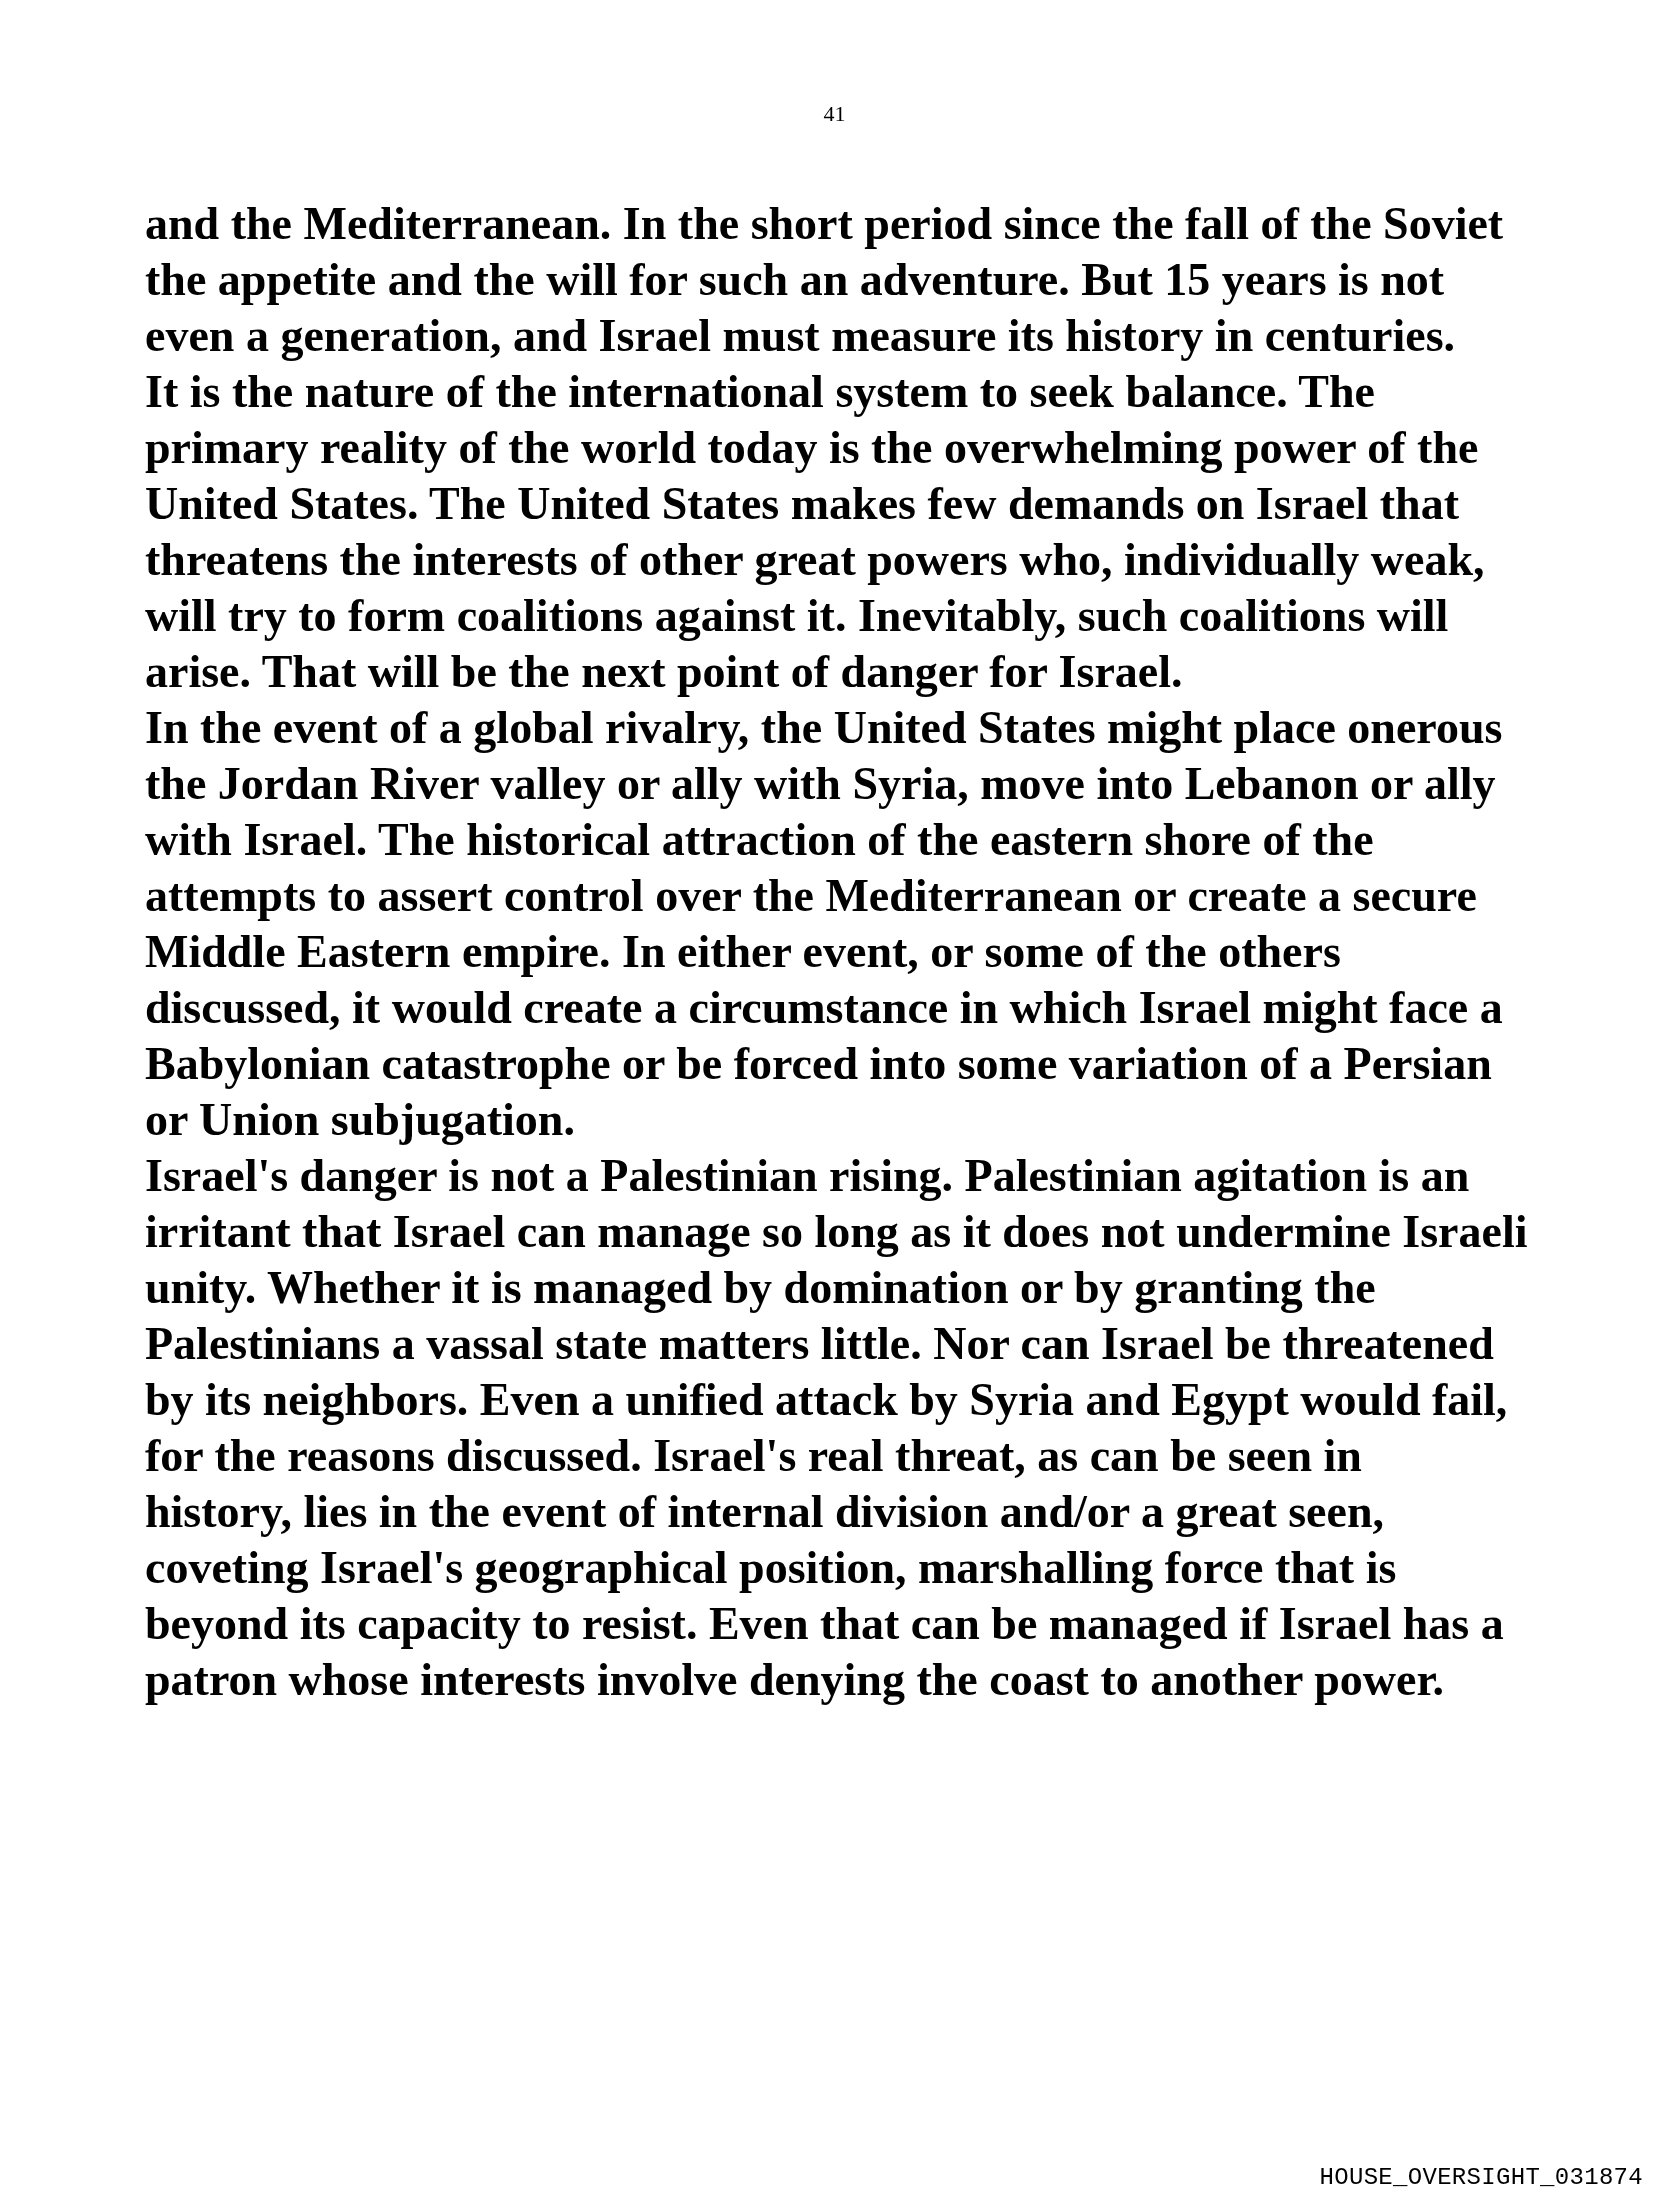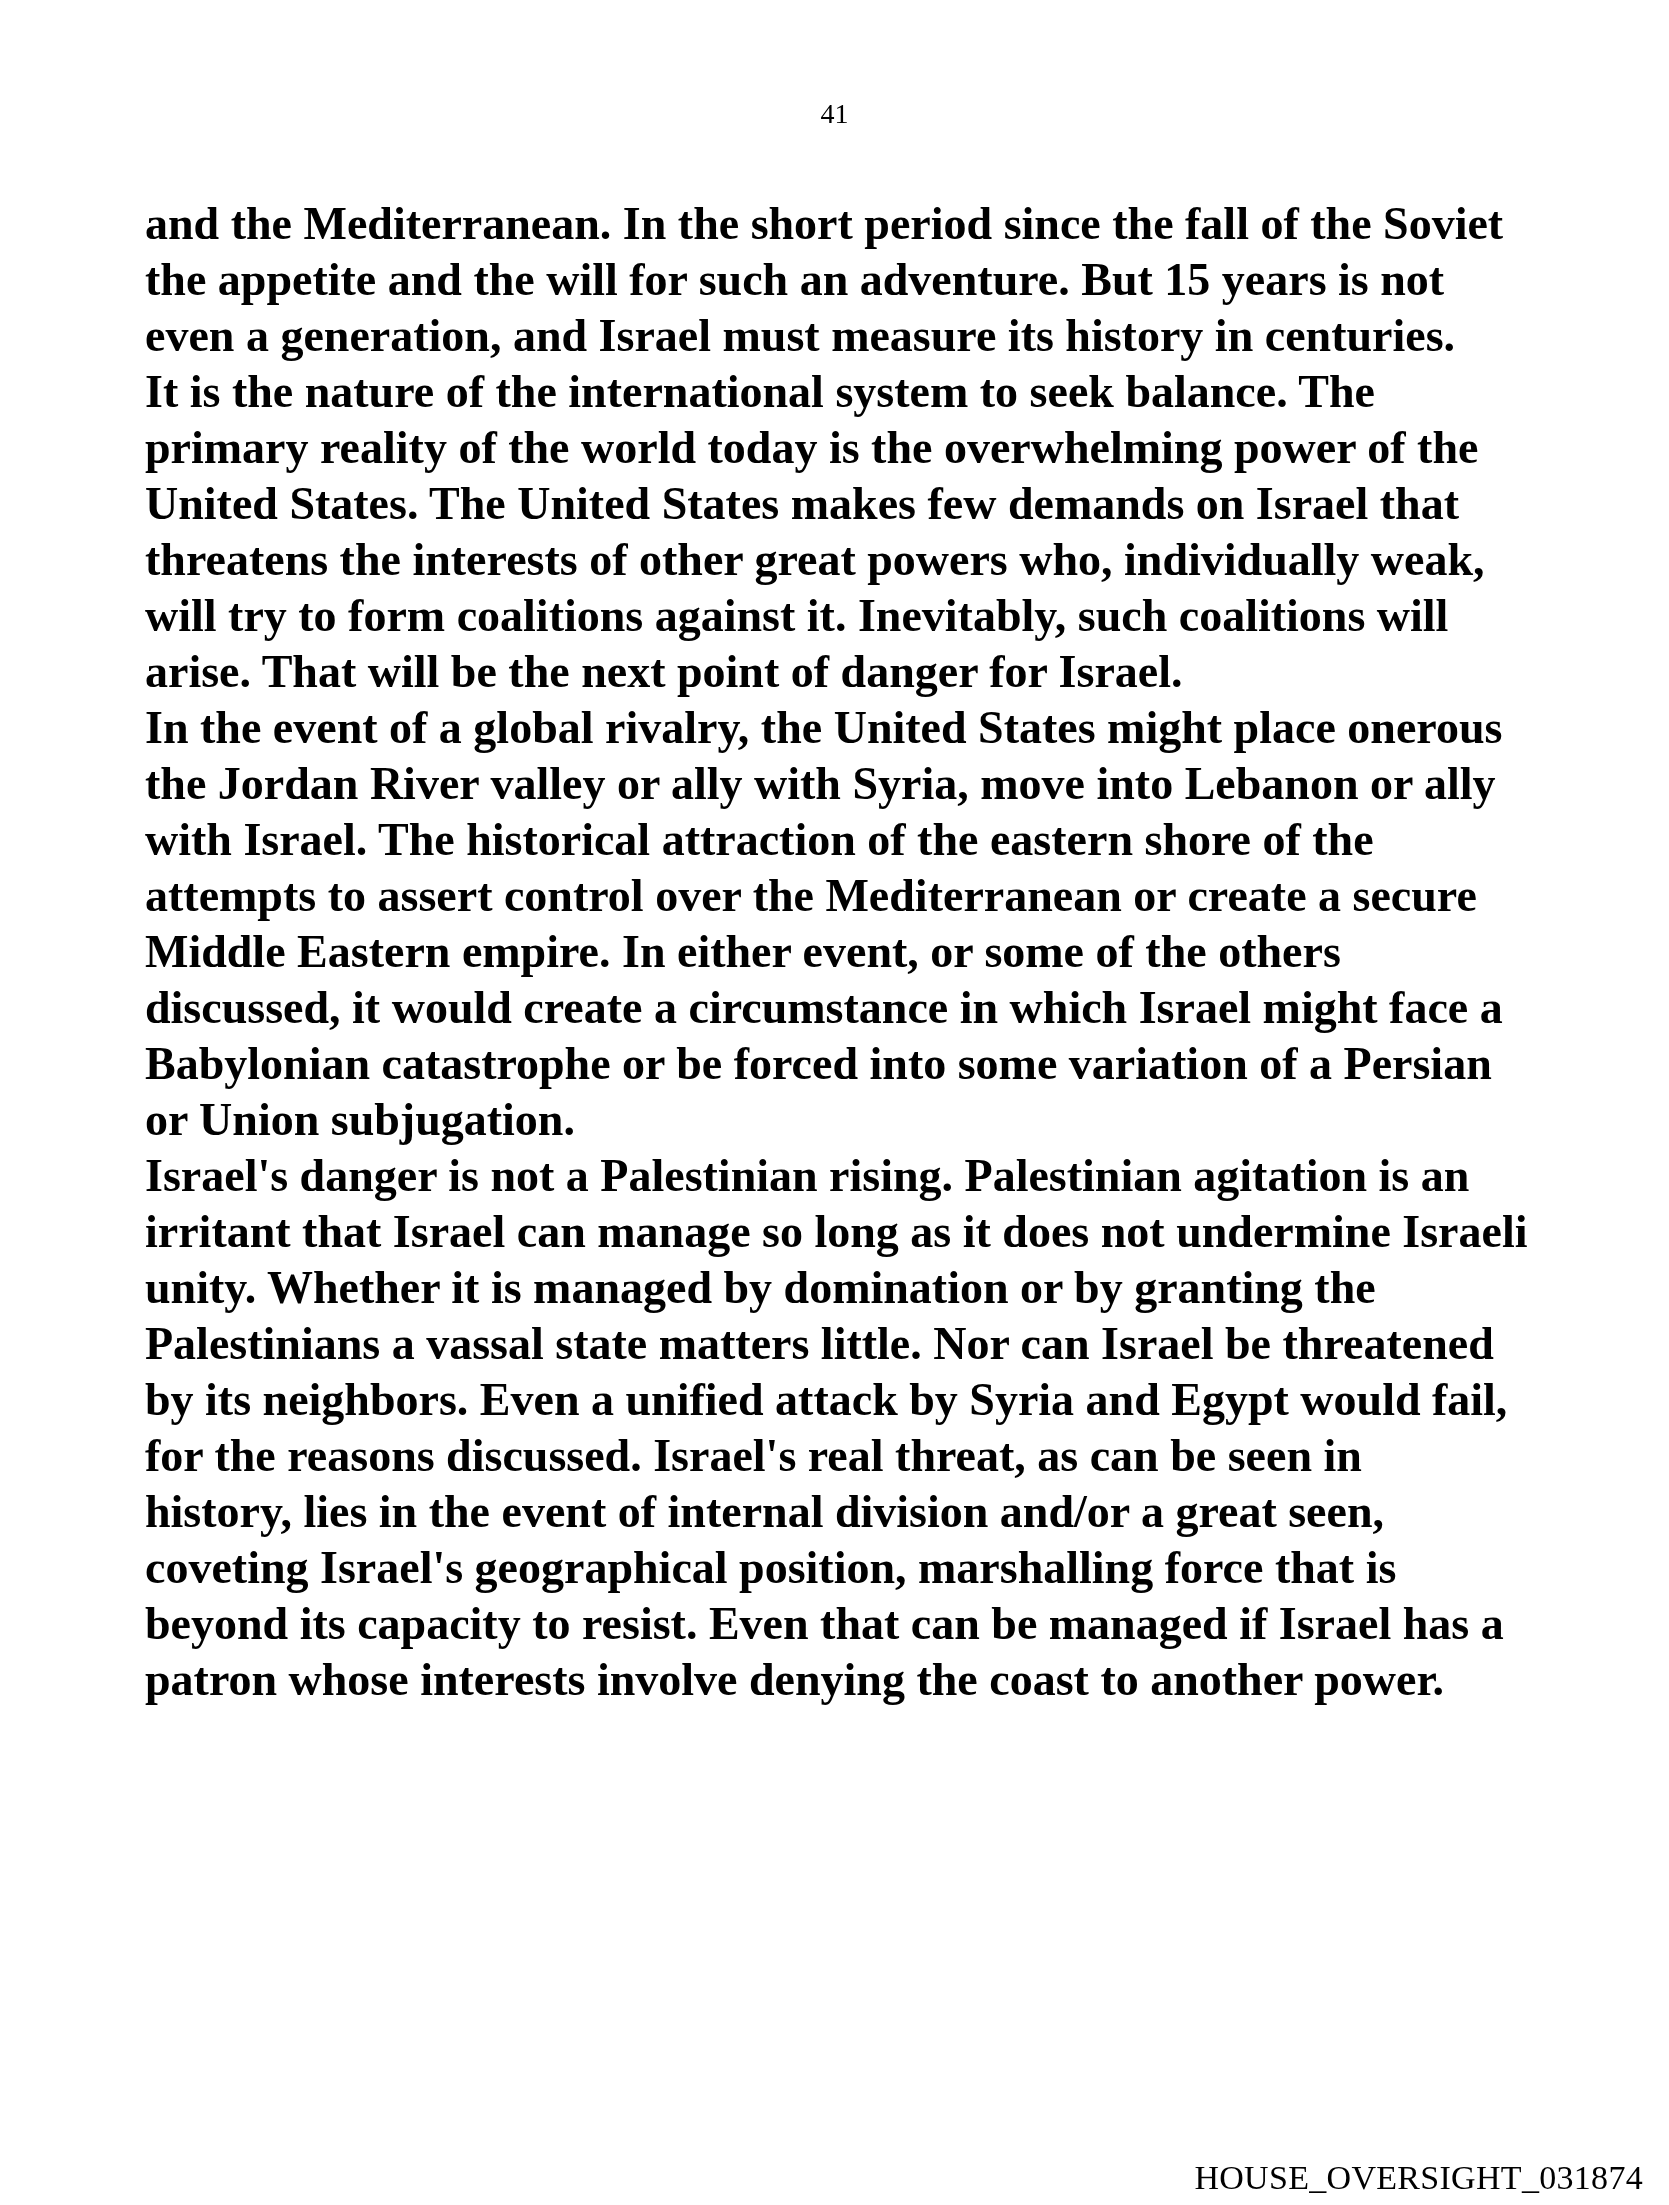--- a/index.html
+++ b/index.html
@@ -14,43 +14,43 @@
       overflow: hidden;
       color: #000000;
     }
     .page-number {
       position: absolute;
       top: 97px;
       left: 0;
       width: 1669px;
       text-align: center;
       font-family: "Liberation Serif", serif;
-      font-size: 28px;
+      font-size: 22px;
       line-height: 33px;
     }
     .body-text {
       position: absolute;
       top: 196px;
       left: 145px;
       width: 1388px;
       font-family: "Liberation Serif", serif;
       font-size: 46px;
       line-height: 56px;
       font-weight: bold;
     }
     .line {
       display: block;
       white-space: nowrap;
     }
     .footer {
       position: absolute;
       top: 2160px;
       right: 26px;
-      font-family: Liberation Serif, serif;
-      font-size: 34px;
+      font-family: Liberation Mono, monospace;
+      font-size: 24px;
       line-height: 35px;
       letter-spacing: 0.3px;
     }
   </style>
 </head>
 <body>
 
 <div class="page-number">41</div>
 
 <div class="body-text">

